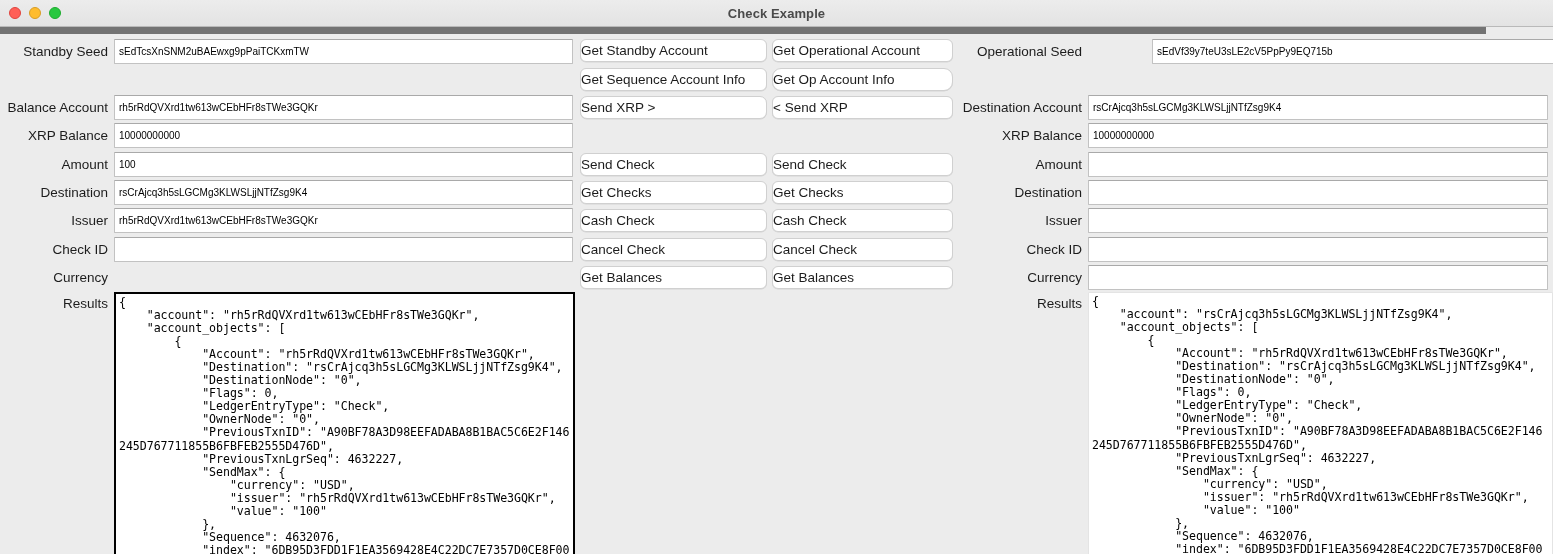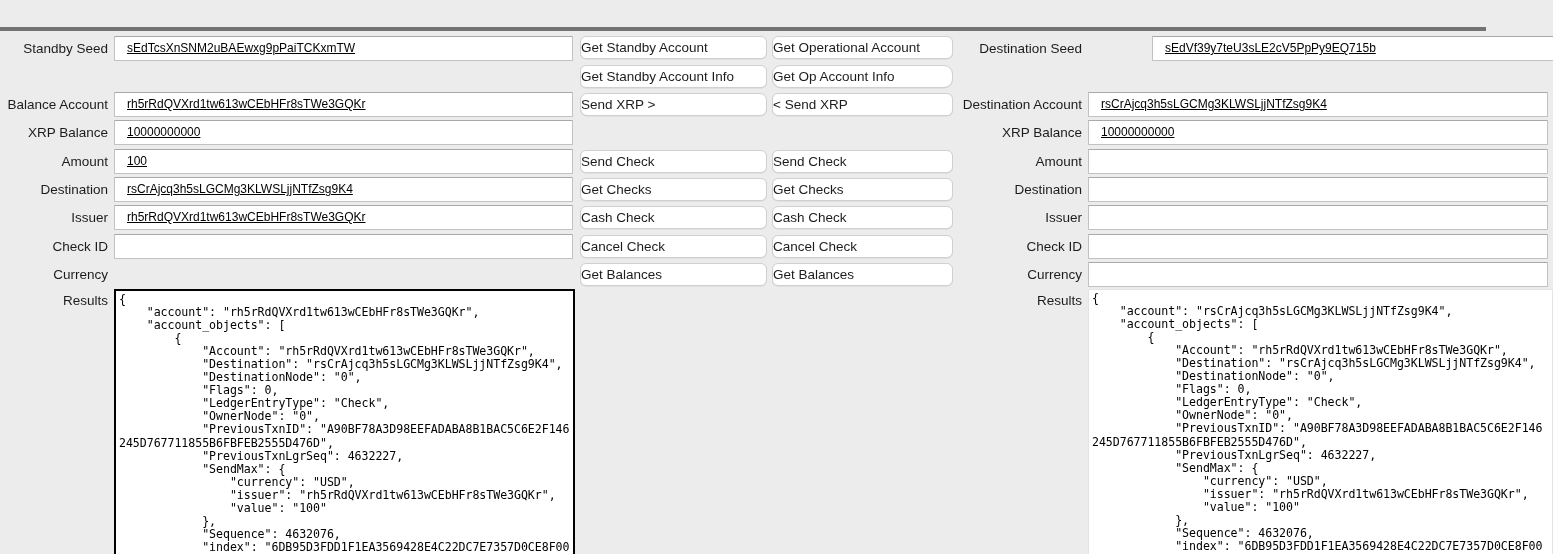--- a/index.html
+++ b/index.html
@@ -39,47 +39,46 @@
     line-height: 27px; text-align: center;
     font-size: 13px; font-weight: bold; color: #4a4a4a;
     letter-spacing: 0.1px;
   }
 
   
   #content {
     position: absolute; left: 0; top: 27px;
     width: 1486px; height: 527px;
     background: #ececec;
-    border-top: 4px solid #737373;
+    border-top: 7px solid #737373;
   }
 
   .lbl {
     position: absolute;
     font-size: 13.5px;
     color: #1c1c1c;
     text-align: right;
     line-height: 25px;
     white-space: nowrap;
   }
 
   .tf {
     position: absolute;
     height: 25px;
     background: #ffffff;
     border: 1px solid #c2c2c2;
     border-top-color: #a9a9a9;
     border-radius: 1px;
     font-family: "Liberation Sans", sans-serif;
-    font-size: 12px;
+    font-size: 10px;
     color: #000;
-    padding: 0 12px;
+    padding: 0 4px;
     line-height: 23px;
     white-space: nowrap;
     overflow: hidden;
-    text-decoration: underline;
   }
 
   .btn {
     position: absolute;
     height: 23px;
     background: #ffffff;
     border: 1px solid #d0d0d0;
     border-radius: 6px;
     font-family: "Liberation Sans", sans-serif;
     font-size: 13.5px;
@@ -112,20 +111,28 @@
     border: 1px solid #e4e4e4;
     border-radius: 0 0 6px 0;
     padding: 2px 2px 0 3px;
   }
 </style>
 </head>
 <body>
 
 <div id="app">
 
+  <div id="titlebar">
+    <div id="window-title">Check Example</div>
+    <div id="traffic">
+      <span class="light red"></span>
+      <span class="light yellow"></span>
+      <span class="light green"></span>
+    </div>
+  </div>
 
   <div id="content">
 
     <div>
       <span class="lbl" style="left:0;top:5px;width:108px;">Standby Seed</span>
       <div class="tf" style="left:114px;top:5px;width:459px;">sEdTcsXnSNM2uBAEwxg9pPaiTCKxmTW</div>
 
       <span class="lbl" style="left:0;top:61px;width:108px;">Balance Account</span>
       <div class="tf" style="left:114px;top:61px;width:459px;">rh5rRdQVXrd1tw613wCEbHFr8sTWe3GQKr</div>
 
@@ -166,40 +173,40 @@
                 "issuer": "rh5rRdQVXrd1tw613wCEbHFr8sTWe3GQKr",
                 "value": "100"
             },
             "Sequence": 4632076,
             "index": "6DB95D3FDD1F1EA3569428E4C22DC7E7357D0CE8F00</div>
     </div>
 
     <div>
 
       <div class="btn" style="left:580px;top:5px;width:187px;">Get Standby Account</div>
-      <div class="btn" style="left:580px;top:34px;width:187px;">Get Standby Account Info</div>
+      <div class="btn" style="left:580px;top:34px;width:187px;">Get Sequence Account Info</div>
       <div class="btn" style="left:580px;top:62px;width:187px;border-radius:7px;">Send XRP &gt;</div>
       <div class="btn" style="left:580px;top:119px;width:187px;">Send  Check</div>
       <div class="btn" style="left:580px;top:147px;width:187px;">Get Checks</div>
       <div class="btn" style="left:580px;top:175px;width:187px;">Cash  Check</div>
       <div class="btn" style="left:580px;top:204px;width:187px;">Cancel  Check</div>
       <div class="btn" style="left:580px;top:232px;width:187px;">Get Balances</div>
 
       <div class="btn" style="left:772px;top:5px;width:181px;">Get Operational Account</div>
       <div class="btn" style="left:772px;top:34px;width:181px;border-radius:9px;">Get Op Account Info</div>
       <div class="btn" style="left:772px;top:62px;width:181px;">&lt; Send XRP</div>
       <div class="btn" style="left:772px;top:119px;width:181px;">Send Check</div>
       <div class="btn" style="left:772px;top:147px;width:181px;">Get Checks</div>
       <div class="btn" style="left:772px;top:175px;width:181px;">Cash Check</div>
       <div class="btn" style="left:772px;top:204px;width:181px;">Cancel Check</div>
       <div class="btn" style="left:772px;top:232px;width:181px;">Get Balances</div>
     </div>
 
     <div>
-      <span class="lbl" style="left:940px;top:5px;width:142px;">Destination Seed</span>
+      <span class="lbl" style="left:940px;top:5px;width:142px;">Operational Seed</span>
       <div class="tf" style="left:1152px;top:5px;width:460px;">sEdVf39y7teU3sLE2cV5PpPy9EQ715b</div>
 
       <span class="lbl" style="left:940px;top:61px;width:142px;">Destination Account</span>
       <div class="tf" style="left:1088px;top:61px;width:460px;">rsCrAjcq3h5sLGCMg3KLWSLjjNTfZsg9K4</div>
 
       <span class="lbl" style="left:940px;top:89px;width:142px;">XRP Balance</span>
       <div class="tf" style="left:1088px;top:89px;width:460px;">10000000000</div>
 
       <span class="lbl" style="left:940px;top:118px;width:142px;">Amount</span>
       <div class="tf" style="left:1088px;top:118px;width:460px;"></div>

